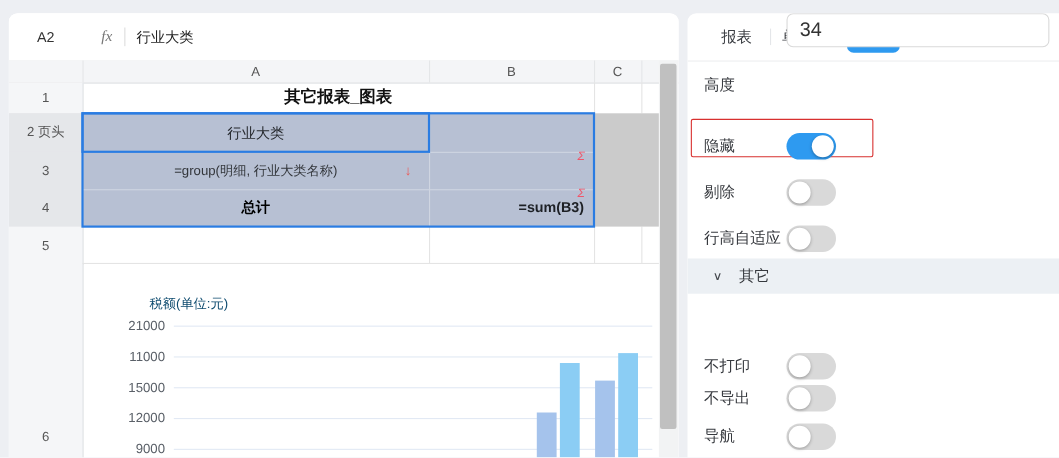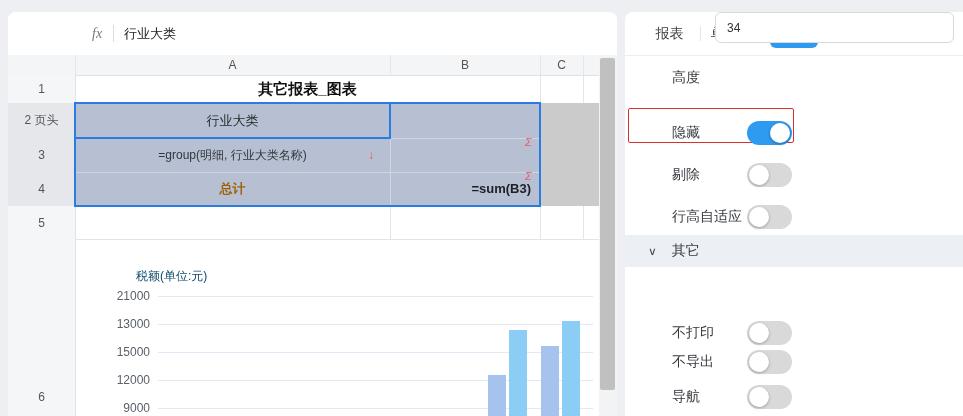--- a/index.html
+++ b/index.html
@@ -46,21 +46,21 @@
   .vline{position:absolute;width:1px;background:#e4e4e4;}
   .hline{position:absolute;height:1px;background:#e4e4e4;}
   .band-line-v{position:absolute;left:382px;top:91px;width:1px;height:103px;background:#cfd5e1;}
   .band-line-h{position:absolute;left:67px;width:465px;height:1px;background:#cfd5e1;}
   .sel-range{position:absolute;left:66px;top:90px;width:467px;height:105px;border:2px solid #2a7ce2;box-sizing:border-box;pointer-events:none;}
   .sel-active{position:absolute;left:66px;top:90px;width:317px;height:37px;border:2px solid #2a7ce2;box-sizing:border-box;pointer-events:none;}
   .c-a2{left:67px;top:91px;width:315px;height:35px;line-height:35px;text-align:center;font-size:13px;color:#26292e;}
   .c-b2{left:382px;top:91px;width:150px;height:35px;line-height:35px;text-align:center;font-size:13px;color:#26292e;}
   .c-a3{left:67px;top:126px;width:315px;height:34px;line-height:34px;text-align:center;font-size:12px;color:#33363b;}
   .c-b3{left:382px;top:126px;width:144px;height:34px;line-height:34px;text-align:right;font-size:12px;color:#33363b;}
-  .c-a4{left:67px;top:160px;width:315px;height:46px;line-height:34px;text-align:center;font-size:13px;font-weight:bold;color:#a16207;}
+  .c-a4{left:67px;top:160px;width:315px;height:46px;line-height:34px;text-align:center;font-size:13px;font-weight:bold;color:#000000;}
   .c-b4{left:382px;top:160px;width:141px;height:34px;line-height:34px;text-align:right;font-size:13px;font-weight:bold;color:#1d2025;}
   .red-arrow{position:absolute;left:360px;top:126px;height:34px;line-height:34px;font-size:12px;color:#ef5350;}
   .red-sigma{position:absolute;left:517px;width:14px;font-size:11px;color:#f0566a;font-style:italic;}
   .sig3{top:124px;}
   .sig4{top:158px;}
 
   
   .chart-title{position:absolute;left:128px;top:256px;font-size:12px;color:#0c4a6e;}
   .tick-label{position:absolute;left:92px;width:50px;height:14px;line-height:14px;text-align:right;font-size:12px;color:#5a6068;}
   .gridline{position:absolute;left:150px;width:435px;height:1px;background:#e2e9f4;}
@@ -71,25 +71,25 @@
   .vscroll-thumb{position:absolute;left:592px;top:46px;width:15px;height:332px;background:#c0c0c0;border-radius:2px;}
 
   
   .tabs{position:absolute;left:0;top:0;right:0;height:43px;border-bottom:1px solid #edeef0;
         display:flex;align-items:center;padding:0 14px;}
   .tab{flex:1;text-align:center;font-size:14px;color:#3a3d42;cursor:default;white-space:nowrap;}
   .tab .lbl{display:inline-block;padding:5px 8px;border-radius:6px;}
   .tab.active .lbl{background:#2e9af0;color:#fff;padding:5px 17px;}
   .tab-div{width:1px;height:15px;background:#e4e6e9;}
 
-  .field-row{position:absolute;left:15px;right:8px;display:flex;align-items:center;margin-left:32px;}
+  .field-row{position:absolute;left:15px;right:8px;display:flex;align-items:center;}
   .f-label{width:75px;font-size:14px;color:#36393e;flex-shrink:0;}
   .height-row{top:50px;height:31px;}
   .height-input{position:absolute;left:90px;top:0;width:226px;height:29px;border:1px solid #d9d9d9;border-radius:6px;
-                font-size:12px;color:#333;padding:0 0 0 11px;outline:none;font-family:inherit;background:#fff;}
+                font-size:18px;color:#333;padding:0 0 0 11px;outline:none;font-family:inherit;background:#fff;}
   .toggle{width:45px;height:24px;border-radius:12px;background:#d9d9d9;position:relative;flex-shrink:0;}
   .toggle .knob{position:absolute;left:2px;top:2px;width:20px;height:20px;border-radius:50%;background:#fff;
                 box-shadow:0 1px 3px rgba(0,0,0,.3);transition:left .1s;}
   .toggle.on{background:#2e9af0;}
   .toggle.on .knob{left:23px;}
   .row-hide{top:109px;height:24px;}
   .row-cull{top:151px;height:24px;}
   .row-autofit{top:193px;height:24px;}
   .row-noprint{top:309px;height:24px;}
   .row-noexport{top:338px;height:24px;}
@@ -98,20 +98,21 @@
   .section-bar{position:absolute;left:0;right:0;top:223px;height:32px;background:#ecf0f4;display:flex;align-items:center;}
   .chev{margin-left:23px;font-size:12px;color:#45484d;transform:scaleY(.9);}
   .section-label{margin-left:15px;font-size:14px;color:#36393e;}
 </style>
 </head>
 <body>
 
 <div class="card" id="left-card">
 
   <div class="formula-bar">
+    <div class="cell-ref">A2</div>
     <div class="fx-icon">fx</div>
     <div class="fx-divider"></div>
     <div class="formula-text">行业大类</div>
   </div>
 
   <div class="col-headers">
     <div class="corner"></div>
     <div class="col-h a">A</div>
     <div class="vline" style="left:382px;top:0;height:20px;background:#e4e6e8;"></div>
     <div class="col-h b">B</div>
@@ -165,21 +166,21 @@
   <div class="red-sigma sig4">Σ</div>
 
   <div class="sel-range"></div>
   <div class="sel-active"></div>
 
   <div id="chart-layer" style="position:absolute;inset:0;pointer-events:none;">
     <div class="chart-title">税额(单位:元)</div>
   <div class="gridline" style="top: 284px;"></div>
       <div class="tick-label" style="top: 277px;">21000</div>
       <div class="gridline" style="top: 312px;"></div>
-      <div class="tick-label" style="top: 305px;">13000</div>
+      <div class="tick-label" style="top: 305px;">11000</div>
       <div class="gridline" style="top: 340px;"></div>
       <div class="tick-label" style="top: 333px;">15000</div>
       <div class="gridline" style="top: 368px;"></div>
       <div class="tick-label" style="top: 361px;">12000</div>
       <div class="gridline" style="top: 396px;"></div>
       <div class="tick-label" style="top: 389px;">9000</div>
       <div class="bar" style="left: 480px; top: 363.333px; height: 40.6667px; background: rgb(165, 195, 236);"></div>
       <div class="bar" style="left: 533px; top: 334.4px; height: 69.6px; background: rgb(165, 195, 236);"></div>
       <div class="bar" style="left: 501px; top: 317.6px; height: 86.4px; background: rgb(139, 205, 244);"></div>
       <div class="bar" style="left: 554px; top: 309.2px; height: 94.8px; background: rgb(139, 205, 244);"></div>

